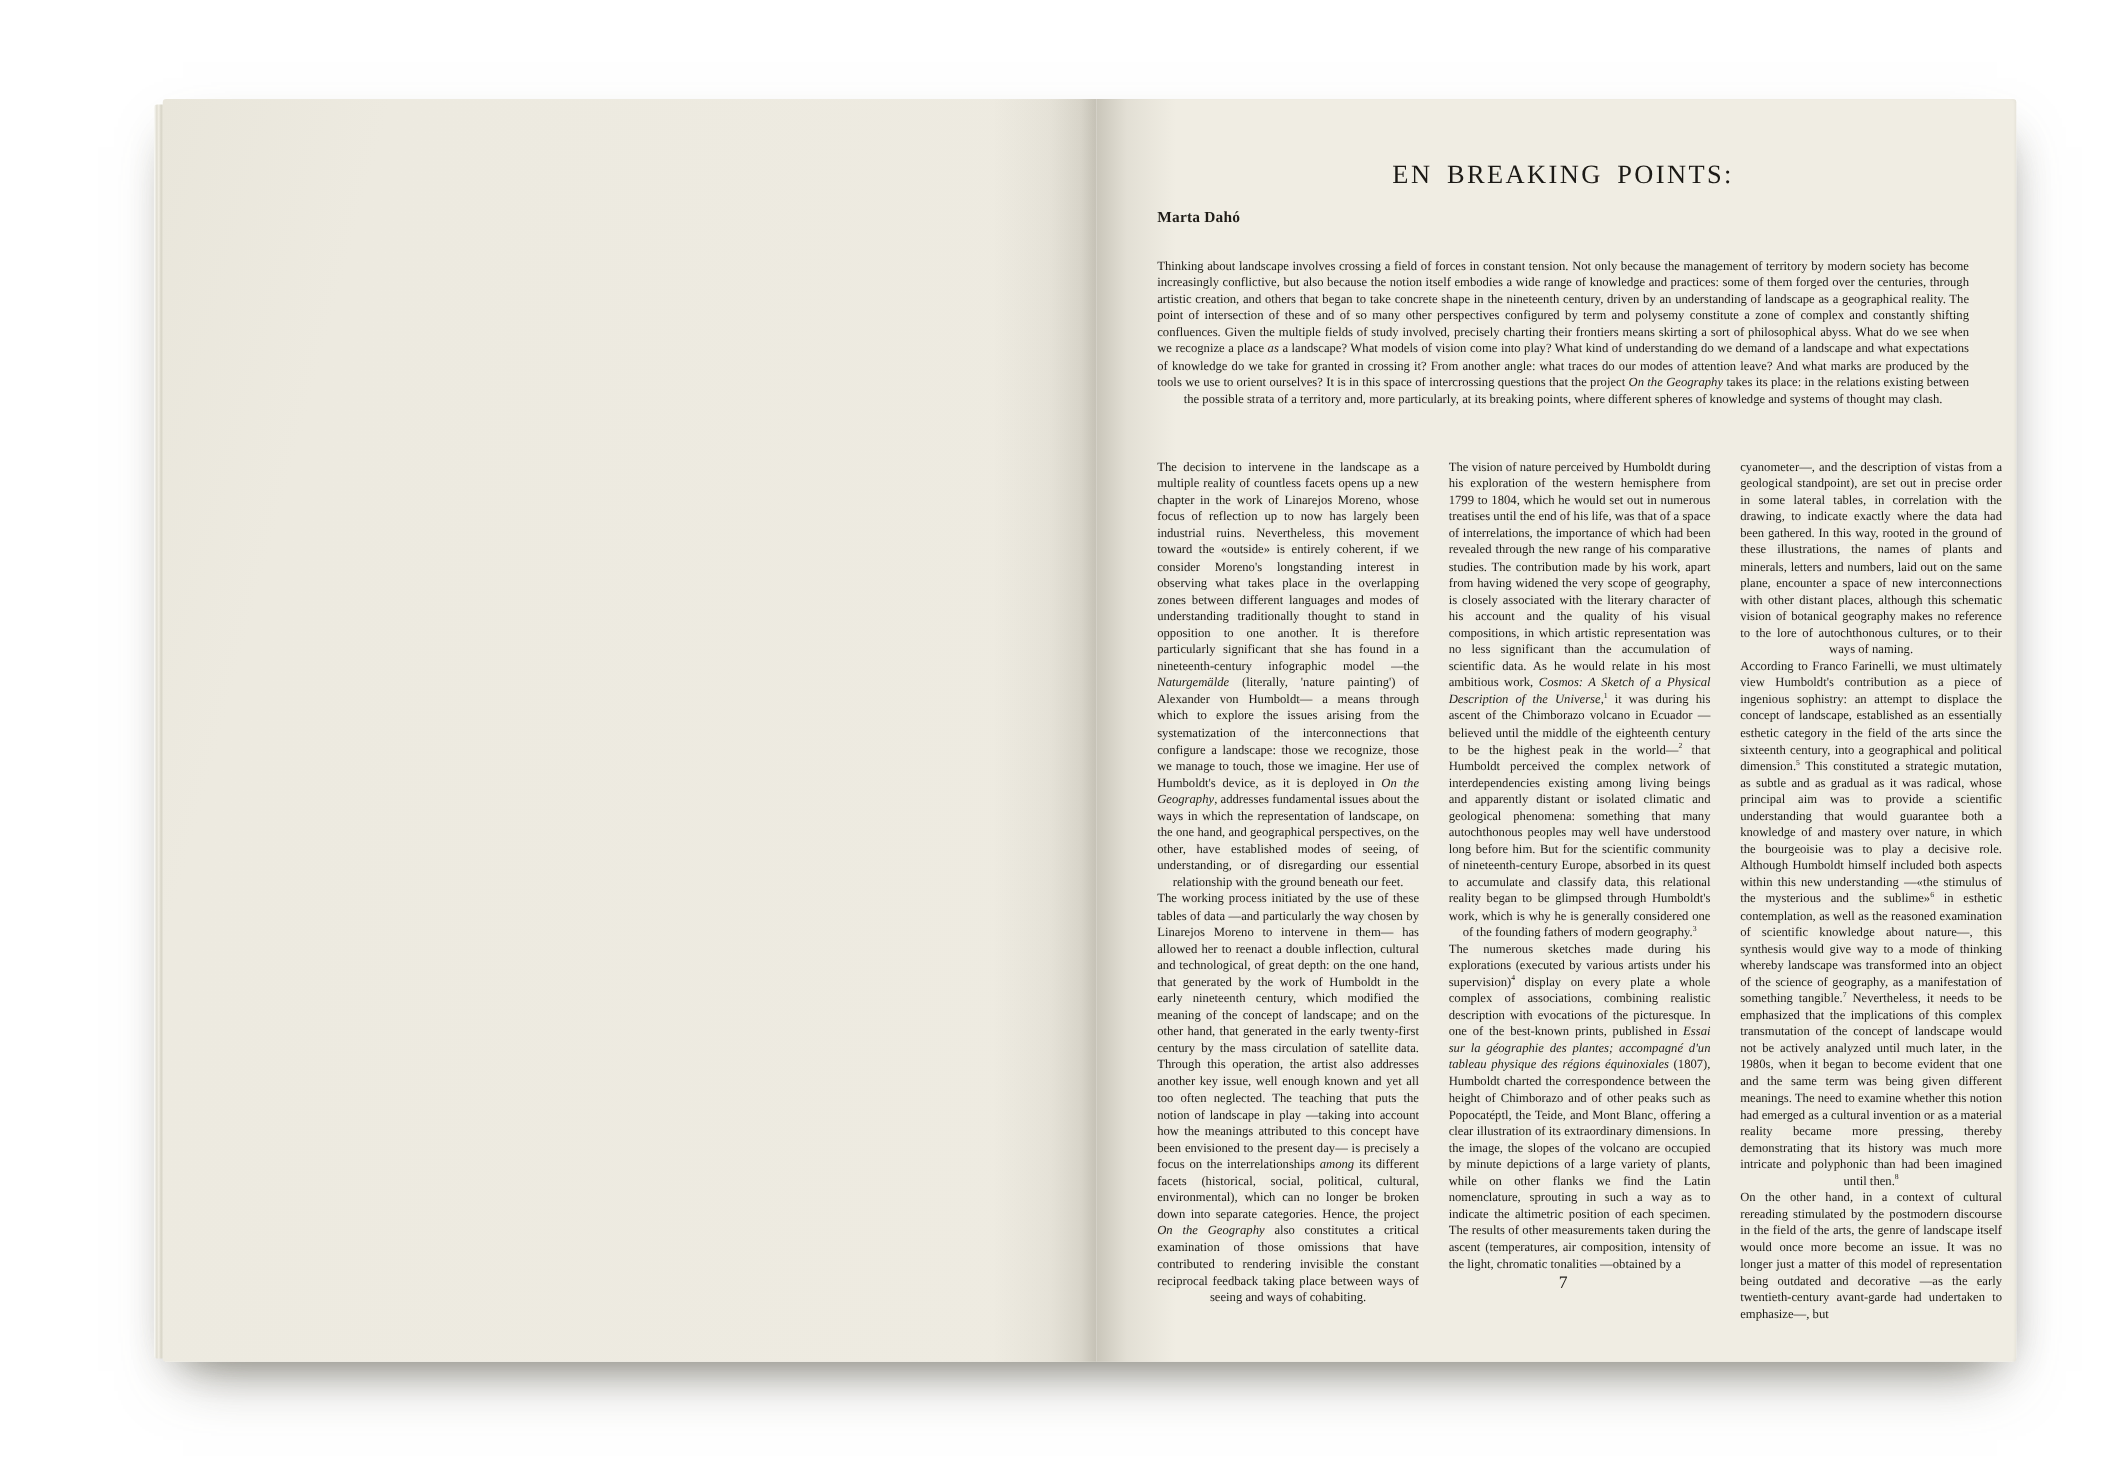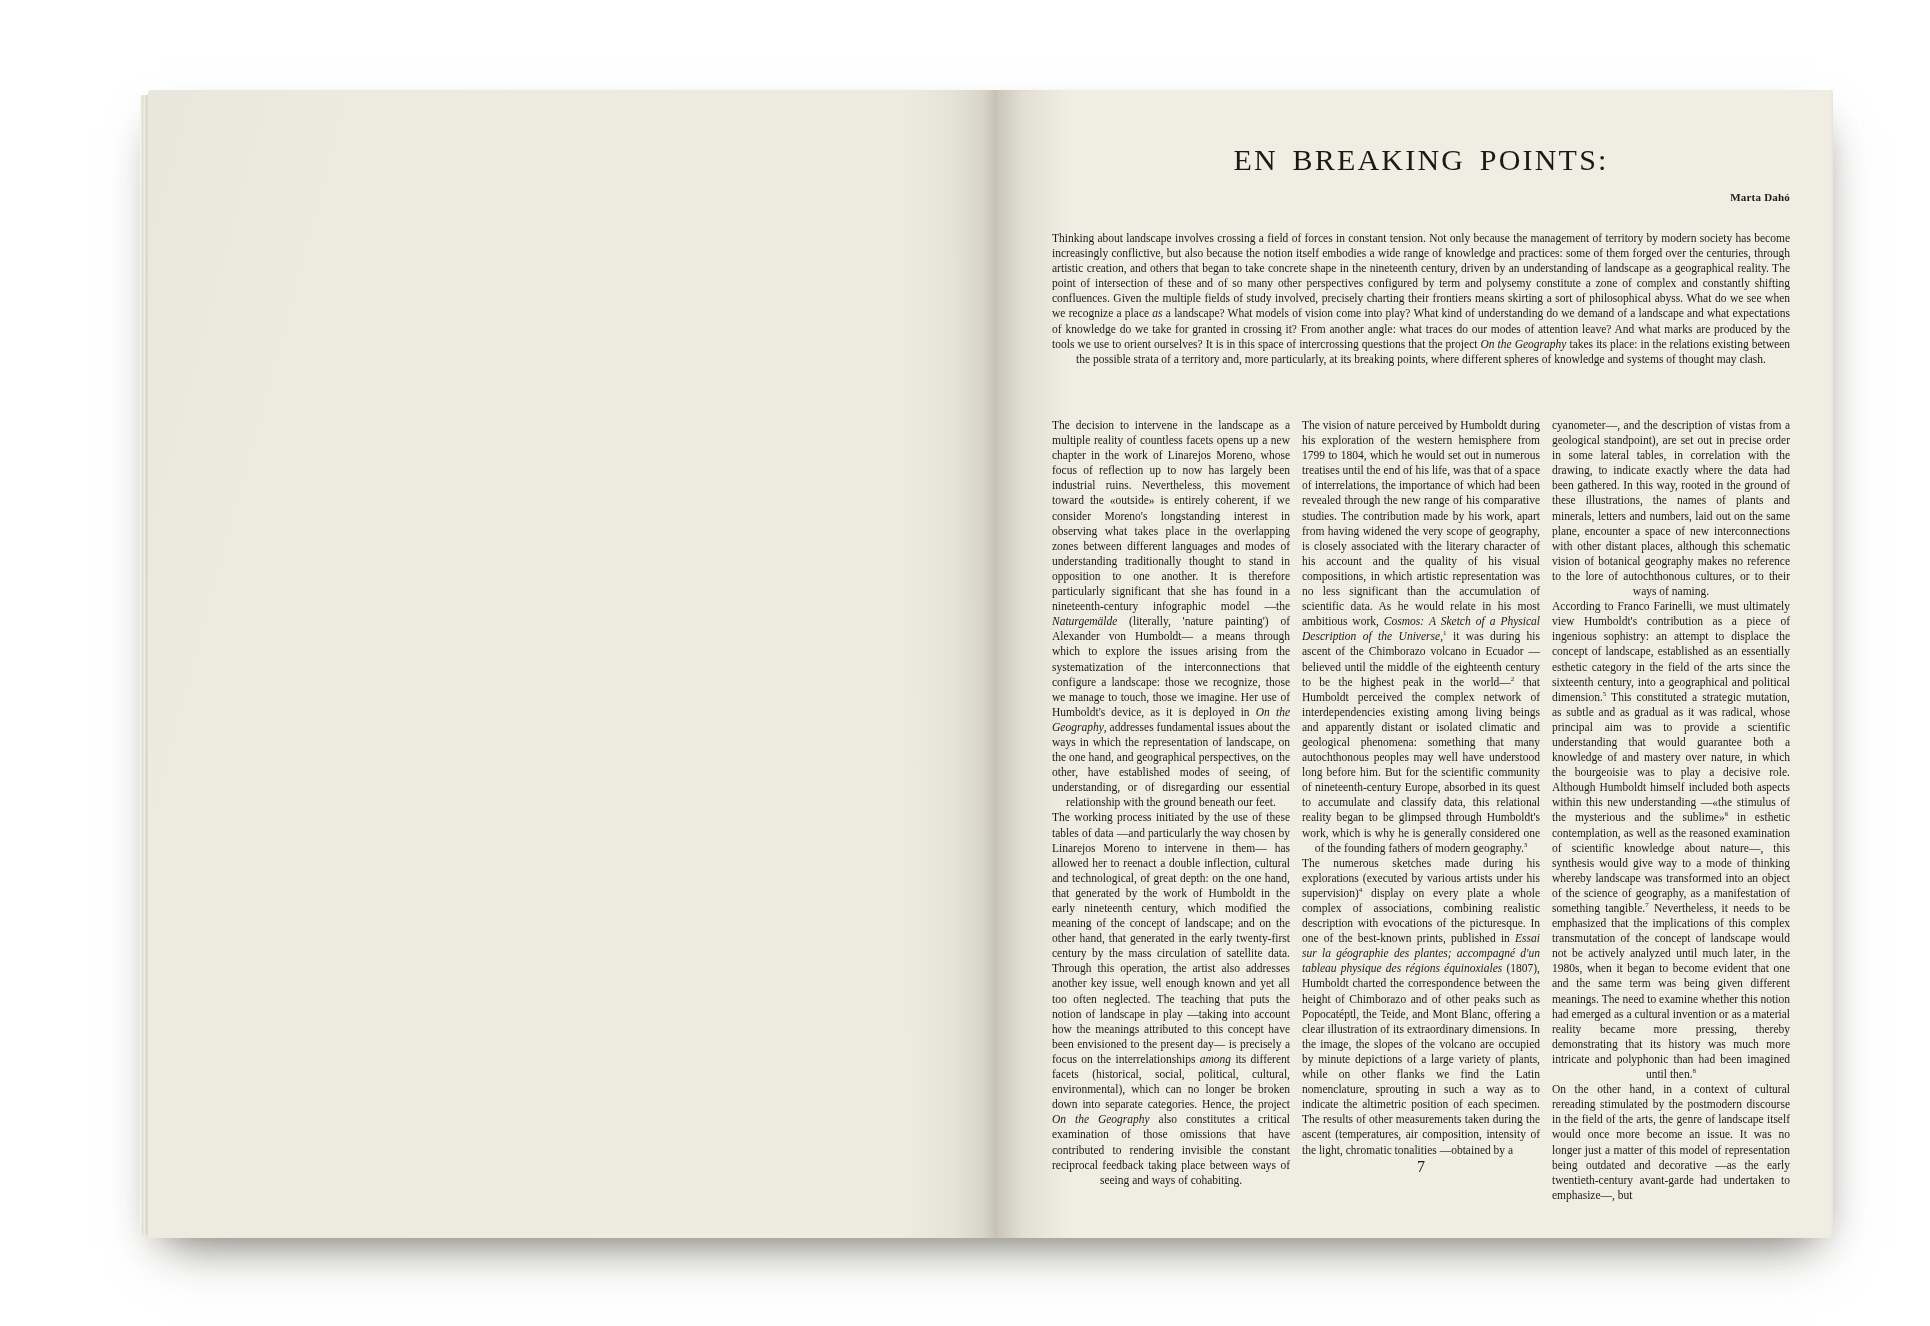--- a/index.html
+++ b/index.html
@@ -40,38 +40,38 @@
   }
   .right-gutter-shade{
     position:absolute;left:0;top:0;bottom:0;width:72px;pointer-events:none;
     background:linear-gradient(to right,rgba(66,60,42,0.22) 0%,rgba(66,60,42,0.08) 38%,rgba(66,60,42,0) 100%);
   }
 
   .text-block{position:absolute;left:55px;top:0;width:738px;}
 
   .title{
     margin:52px 0 0 0;
-    font-size:30px;line-height:35px;font-weight:400;
+    font-size:24px;line-height:35px;font-weight:400;
     letter-spacing:2.2px;word-spacing:5px;
     text-align:center;color:#1c1a16;
   }
   .author{
     margin:14px 0 0 0;
-    font-size:11px;font-weight:700;letter-spacing:0.2px;
-    text-align:right;color:#201d18;
+    font-size:14px;font-weight:700;letter-spacing:0.2px;
+    text-align:left;color:#201d18;
   }
   .intro{
     margin:28px 0 0 0;
     font-size:11.5px;line-height:15.1px;font-weight:400;
     text-align:justify;text-align-last:center;
     color:#1b1914;
   }
   .columns{
     position:absolute;left:55px;top:328px;width:738px;
-    display:flex;gap:12px;
+    display:flex;gap:27px;
   }
   .col{width:238px;flex:none;}
   .col p{
     margin:0;font-size:11.5px;line-height:15.1px;font-weight:400;
     text-align:justify;color:#1b1914;
   }
   .col p.p-end{text-align-last:center;}
   sup{font-size:7px;line-height:0;vertical-align:super;}
   i{}
 

